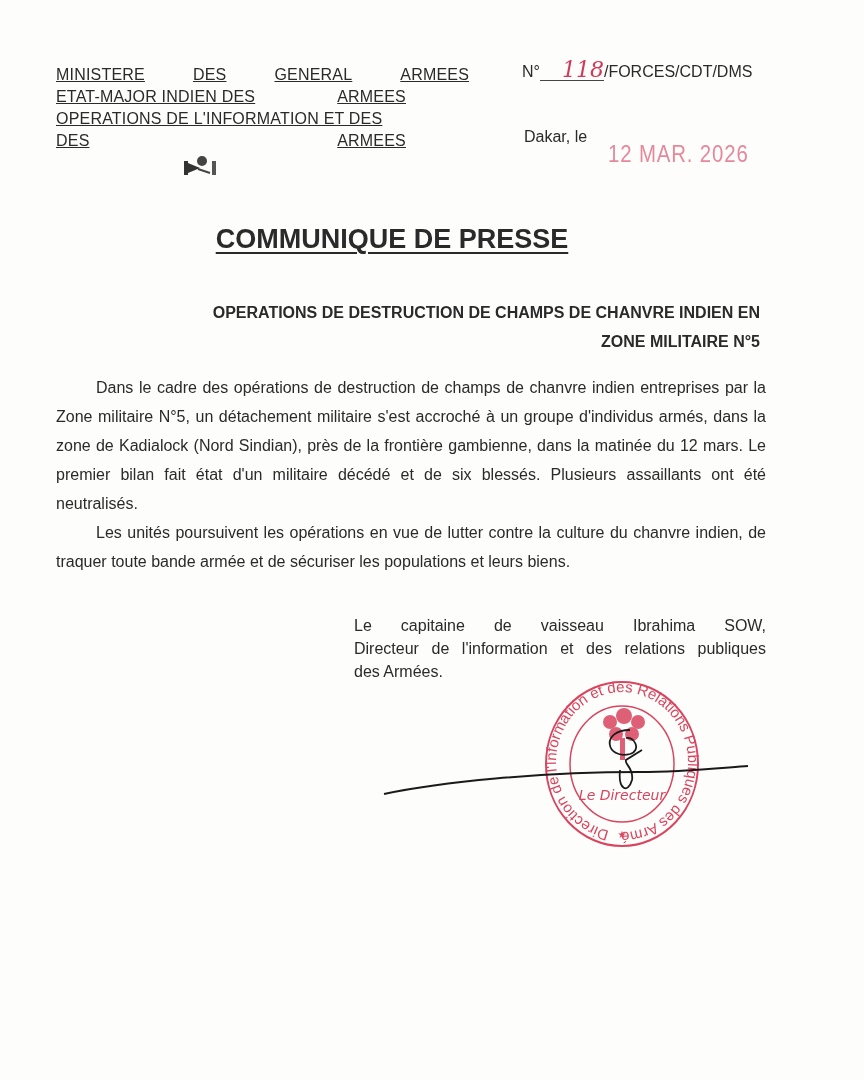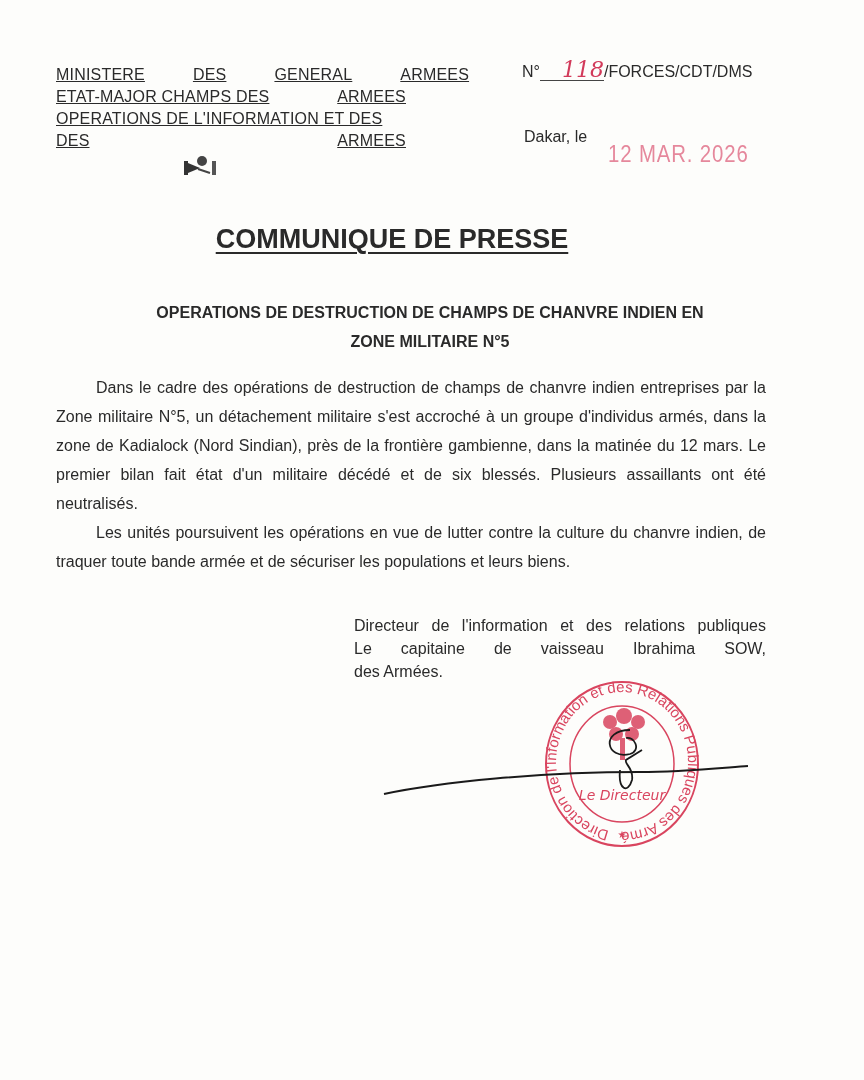--- a/index.html
+++ b/index.html
@@ -5,42 +5,42 @@
   html, body { margin:0; padding:0; }
   body { width:864px; height:1080px; background:#fdfdfb; position:relative; overflow:hidden; font-family:"Liberation Sans", sans-serif; color:#2a2a2a; }
   .abs { position:absolute; }
   .hdr-line { position:absolute; left:56px; width:350px; font-size:16px; line-height:22px; text-decoration:underline; white-space:nowrap; letter-spacing:0.2px; display:flex; justify-content:space-between;gap:48px; }
   .ref { left:522px; top:60px; font-size:16px; }
   .ref .num { display:inline-block; width:64px; border-bottom:1px solid #444; color:#d23a5a; font-family:"DejaVu Serif", serif; font-size:22px; font-style:italic; text-align:right; line-height:20px; }
   .date { left:524px; top:128px; font-size:16px; }
   .stamp-date { left:608px; top:140px; color:#e06b85; font-size:24px; font-family:"Liberation Sans Narrow","Liberation Sans", sans-serif; letter-spacing:1px; opacity:0.8; transform:scaleX(0.85); transform-origin:left; }
   .title { left:0; width:784px; top:224px; text-align:center; font-size:27px; font-weight:bold; }
   .title span { text-decoration:underline; text-underline-offset:4px; }
-  .subtitle { left:100px; width:660px; top:298px; text-align:center; font-size:16px; font-weight:bold; line-height:29px; }
+  .subtitle { left:100px; width:660px; top:298px; text-align:right; font-size:16px; font-weight:bold; line-height:29px; }
   .body { left:56px; width:710px; top:373px; font-size:16px; line-height:29px; text-align:justify; }
   .body p { margin:0; text-indent:40px; text-align-last:left; }
   .sig { left:354px; width:412px; top:614px; font-size:16px; line-height:23px; }
   .sig p { margin:0; text-align:justify; text-align-last:justify; }
   .sig p.last { text-align-last:left; }
   .seal { left:544px; top:680px; width:156px; height:168px; }
   .signature { left:380px; top:690px; width:370px; height:120px; }
   .emblem { left:184px; top:155px; width:34px; height:22px; }
 </style>
 </head>
 <body>
 
 <div>
   <div class="hdr-line" style="top:64px">
     <span>MINISTERE</span>
     <span>DES</span>
     <span>GENERAL</span>
     <span>ARMEES</span>
   </div>
   <div class="hdr-line" style="top:86px">
-    <span>ETAT-MAJOR CHAMPS DES</span>
+    <span>ETAT-MAJOR INDIEN DES</span>
     <span>ARMEES</span>
   </div>
   <div class="hdr-line" style="top:108px">
     <span>OPERATIONS DE L'INFORMATION ET DES</span>
   </div>
   <div class="hdr-line" style="top:130px">
     <span>DES</span>
     <span>ARMEES</span>
   </div>
   <svg class="abs emblem" viewBox="0 0 34 22">
@@ -67,22 +67,22 @@
   <div>OPERATIONS DE DESTRUCTION DE CHAMPS DE CHANVRE INDIEN EN</div>
   <div>ZONE MILITAIRE N°5</div>
 </div>
 
 <div class="abs body">
   <p>Dans le cadre des opérations de destruction de champs de chanvre indien entreprises par la Zone militaire N°5, un détachement militaire s'est accroché à un groupe d'individus armés, dans la zone de Kadialock (Nord Sindian), près de la frontière gambienne, dans la matinée du 12 mars. Le premier bilan fait état d'un militaire décédé et de six blessés. Plusieurs assaillants ont été neutralisés.</p>
   <p>Les unités poursuivent les opérations en vue de lutter contre la culture du chanvre indien, de traquer toute bande armée et de sécuriser les populations et leurs biens.</p>
 </div>
 
 <div class="abs sig">
+  <p>Le capitaine de vaisseau Ibrahima SOW,</p>
   <p>Directeur de l'information et des relations publiques</p>
-  <p>Le capitaine de vaisseau Ibrahima SOW,</p>
   <p class="last">des Armées.</p>
 </div>
 
 <svg class="abs seal" viewBox="0 0 156 168">
   <defs>
     <path id="sealArc" d="M78,152 A66,70 0 1,1 78.1,152"></path>
   </defs>
   <ellipse cx="78" cy="84" rx="76" ry="82" fill="none" stroke="#d9455f" stroke-width="2"></ellipse>
   <ellipse cx="78" cy="84" rx="52" ry="58" fill="none" stroke="#d9455f" stroke-width="1.5"></ellipse>
   <text font-family="Liberation Sans, sans-serif" font-size="15" fill="#d9455f">

